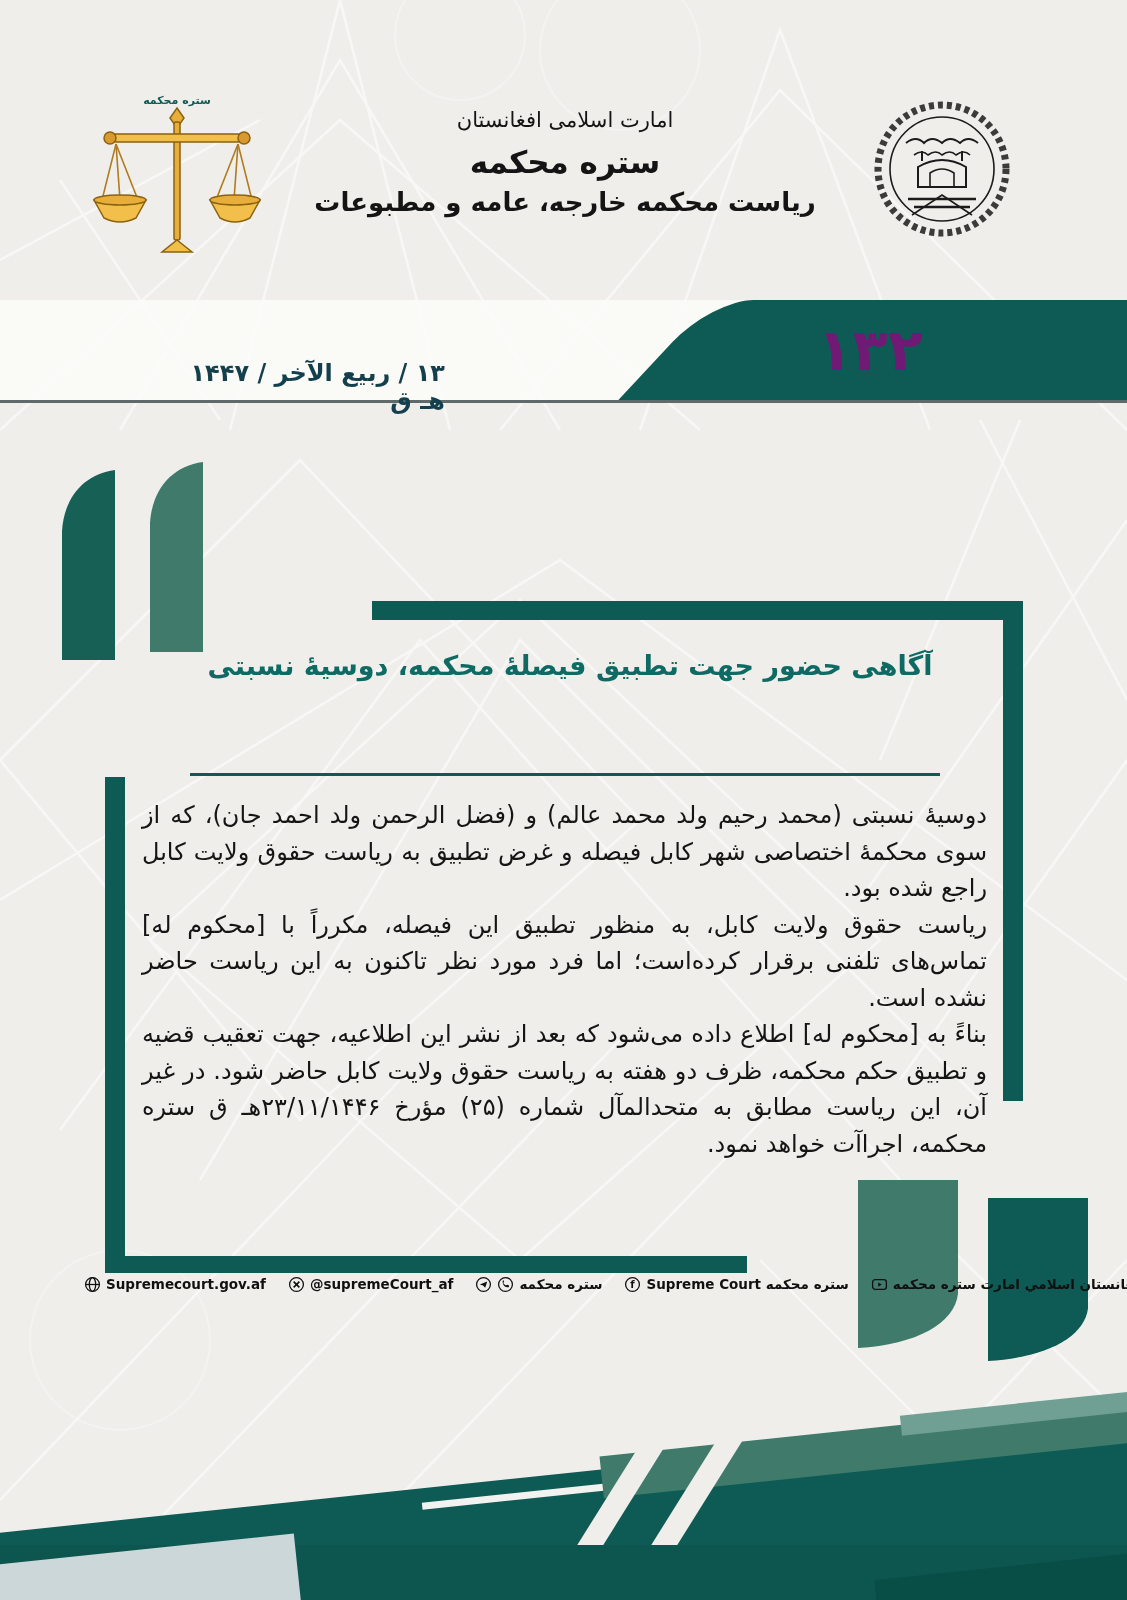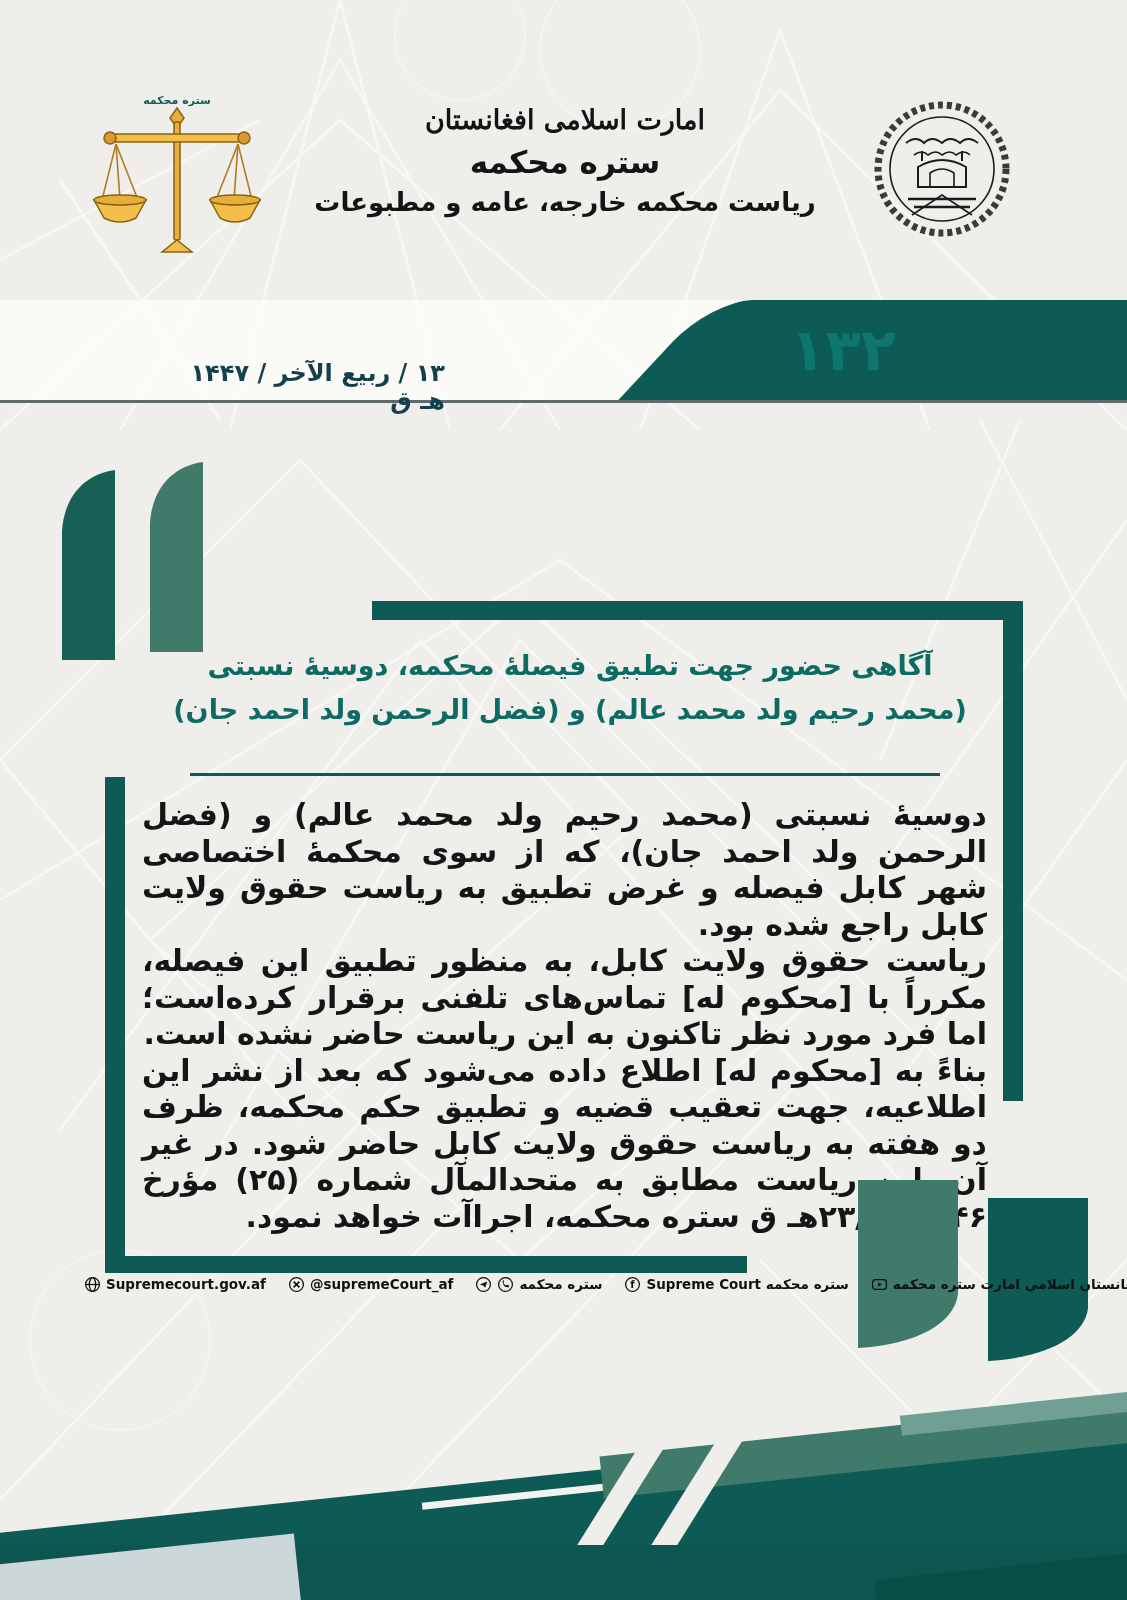--- a/index.html
+++ b/index.html
@@ -3,45 +3,45 @@
 <meta charset="utf-8">
 <style>
   html,body{margin:0;padding:0;}
   .page{position:relative;width:1127px;height:1600px;background:#EFEEEB;overflow:hidden;
         font-family:"DejaVu Sans","Liberation Sans",sans-serif;}
   .abs{position:absolute;}
   
   .pattern{left:0;top:0;width:1127px;height:1600px;z-index:0;pointer-events:none;}
   
   .hdr-center{left:300px;top:104px;width:530px;text-align:center;z-index:3;color:#141414;}
-  .hdr-callig{font-family:"DejaVu Serif","Liberation Serif",serif;font-size:27px;font-weight:bold;line-height:32px;}
+  .hdr-callig{font-family:"DejaVu Serif","Liberation Serif",serif;font-size:21px;font-weight:normal;line-height:32px;}
   .hdr-court{font-size:31px;font-weight:bold;margin-top:8px;line-height:36px;}
   .hdr-dir{font-size:26px;font-weight:bold;margin-top:6px;line-height:32px;}
   
   .strip{left:0;top:300px;width:1127px;height:100px;background:rgba(251,251,249,.85);
          border-bottom:3px solid #5E6B6A;z-index:2;}
   .numblock{left:665px;top:300px;width:540px;height:100px;background:#0E5A54;
             transform:skewX(-43deg);border-top-left-radius:42px;z-index:3;}
-  .num{left:790px;top:300px;width:160px;height:100px;line-height:100px;text-align:left;
-       color:#0f766e;font-size:58px;font-weight:bold;z-index:4;}
+  .num{left:790px;top:300px;width:160px;height:100px;line-height:100px;text-align:center;
+       color:#701a75;font-size:58px;font-weight:bold;z-index:4;}
   .date{left:185px;top:330px;width:260px;font-size:24px;font-weight:bold;color:#143F4D;z-index:4;margin-top:29px;}
   
   .q{z-index:3;}
   
   .bar{background:#0E5A54;z-index:2;}
   .f-top{left:372px;top:601px;width:651px;height:19px;}
   .f-right{left:1003px;top:601px;width:20px;height:500px;}
   .f-left{left:105px;top:777px;width:20px;height:496px;}
   .f-bottom{left:105px;top:1256px;width:642px;height:17px;}
   .divider{left:190px;top:773px;width:750px;height:3px;background:#0E5A54;z-index:3;}
   
   .title{left:150px;top:644px;width:840px;text-align:center;color:#0E6B63;
          font-size:27px;font-weight:bold;line-height:44px;direction:rtl;z-index:3;}
   .body{left:142px;top:797px;width:845px;direction:rtl;text-align:justify;color:#151515;
-        font-size:30px;font-weight:bold;line-height:36.5px;z-index:3;}
+        font-size:24px;font-weight:normal;line-height:36.5px;z-index:3;}
   .body p{margin:0;}
   
   .footer{left:84px;top:1271px;height:26px;display:flex;align-items:center;gap:22px;
           font-size:13.5px;color:#101010;z-index:5;white-space:nowrap;}
   .fitem{display:flex;align-items:center;gap:5px;font-weight:bold;}
   .fitem .rtl{direction:rtl;unicode-bidi:isolate;}
   .ficon{display:inline-flex;width:17px;height:17px;}
   
   .band{z-index:1;}
   .b-main{left:-100px;top:1470px;width:1400px;height:130px;background:#0E5A54;transform:rotate(-6deg);}
@@ -136,21 +136,20 @@
     <path d="M58,0 C24,4 2,28 0,62 L0,192 L58,192 Z" fill="#3F7A6B"></path>
   </svg>
 
   <div class="abs bar f-top"></div>
   <div class="abs bar f-right"></div>
   <div class="abs bar f-left"></div>
   <div class="abs bar f-bottom"></div>
 
   <div class="abs title">
     <div>آگاهی حضور جهت تطبیق فیصلهٔ محکمه، دوسیهٔ نسبتی</div>
-    <div>(محمد رحیم ولد محمد عالم) و (فضل الرحمن ولد احمد جان)</div>
   </div>
   <div class="abs divider"></div>
 
   <div class="abs body">
     <p>دوسیهٔ نسبتی (محمد رحیم ولد محمد عالم) و (فضل الرحمن ولد احمد جان)، که از سوی محکمهٔ اختصاصی شهر کابل فیصله و غرض تطبیق به ریاست حقوق ولایت کابل راجع شده بود.</p>
     <p>ریاست حقوق ولایت کابل، به منظور تطبیق این فیصله، مکرراً با [محکوم له] تماس‌های تلفنی برقرار کرده‌است؛ اما فرد مورد نظر تاکنون به این ریاست حاضر نشده است.</p>
     <p>بناءً به [محکوم له] اطلاع داده می‌شود که بعد از نشر این اطلاعیه، جهت تعقیب قضیه و تطبیق حکم محکمه، ظرف دو هفته به ریاست حقوق ولایت کابل حاضر شود. در غیر آن، این ریاست مطابق به متحدالمآل شماره (۲۵) مؤرخ ۲۳/۱۱/۱۴۴۶هـ ق ستره محکمه، اجراآت خواهد نمود.</p>
   </div>
 
   <svg class="abs q" style="left:858px;top:1180px" width="100" height="168" viewBox="0 0 58 192" preserveAspectRatio="none">

